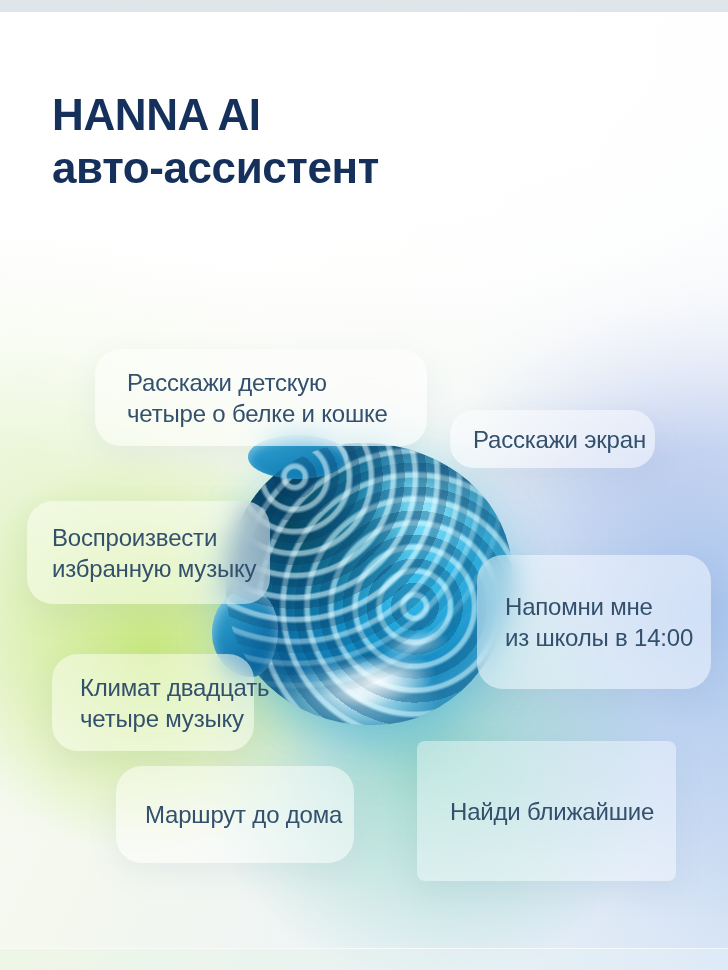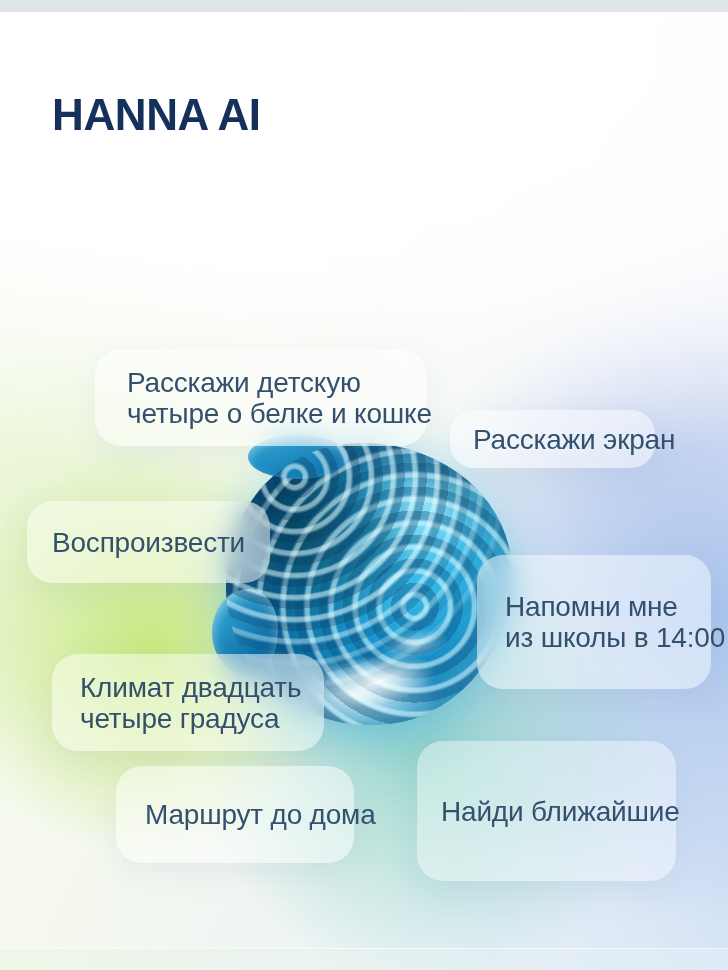--- a/index.html
+++ b/index.html
@@ -82,71 +82,73 @@
   }
 
   
   .bubble{
     position:absolute; display:flex; flex-direction:column; justify-content:center;
     padding:0 28px; border-radius:26px;
     background:rgba(255,255,255,0.48);
     -webkit-backdrop-filter:blur(12px) saturate(1.05);
             backdrop-filter:blur(12px) saturate(1.05);
     box-shadow:0 10px 30px rgba(110,140,165,0.10);
-    color:#33506d; font-size:28px; line-height:31px; letter-spacing:-0.2px;
+    color:#33506d; font-size:24px; line-height:31px; letter-spacing:-0.2px;
   }
   .bubble span{ display:block; white-space:nowrap; }
 
   .b-story   { left:95px;  top:337px; width:332px; height:97px;  padding-left:32px; }
   .b-screen  { left:450px; top:398px; width:205px; height:58px;  border-radius:24px; padding-left:23px; }
-  .b-music   { left:27px;  top:489px; width:243px; height:82px; padding-left:25px; }
+  .b-music   { left:27px;  top:489px; width:243px; height:103px; padding-left:25px; }
   .b-reminder{ left:477px; top:543px; width:234px; height:134px; }
-  .b-climate { left:52px;  top:642px; width:272px; height:97px;  }
+  .b-climate { left:52px;  top:642px; width:202px; height:97px;  }
   .b-route   { left:116px; top:754px; width:238px; height:97px;  padding-left:29px; }
-  .b-places  { left:417px; top:729px; width:259px; height:140px; padding-left:24px;
-               background:rgba(255,255,255,0.40); }
+  .b-places  { left:417px; top:729px; width:259px; height:140px; padding-left:33px;
+               background:rgba(255,255,255,0.40);border-radius:8px; }
 </style>
 </head>
 <body>
 
 <div class="stage">
 
   <div class="bottom-band"></div>
 
   <h1 class="title">
     <span class="brand">HANNA AI</span>
+    <span class="brand">авто-ассистент</span>
   </h1>
 
   <div class="orb">
     <div class="orb-bump-l"></div>
     <div class="orb-bump-t"></div>
     <div class="orb-glare"></div>
   </div>
 
   <div class="bubble b-story">
     <span>Расскажи детскую</span>
     <span>четыре о белке и кошке</span>
   </div>
 
   <div class="bubble b-screen">
     <span>Расскажи экран</span>
   </div>
 
   <div class="bubble b-music">
     <span>Воспроизвести</span>
+    <span>избранную музыку</span>
   </div>
 
   <div class="bubble b-reminder">
     <span>Напомни мне</span>
     <span>из школы в 14:00</span>
   </div>
 
   <div class="bubble b-climate">
     <span>Климат двадцать</span>
-    <span>четыре градуса</span>
+    <span>четыре музыку</span>
   </div>
 
   <div class="bubble b-route">
     <span>Маршрут до дома</span>
   </div>
 
   <div class="bubble b-places">
     <span>Найди ближайшие</span>
   </div>
 

